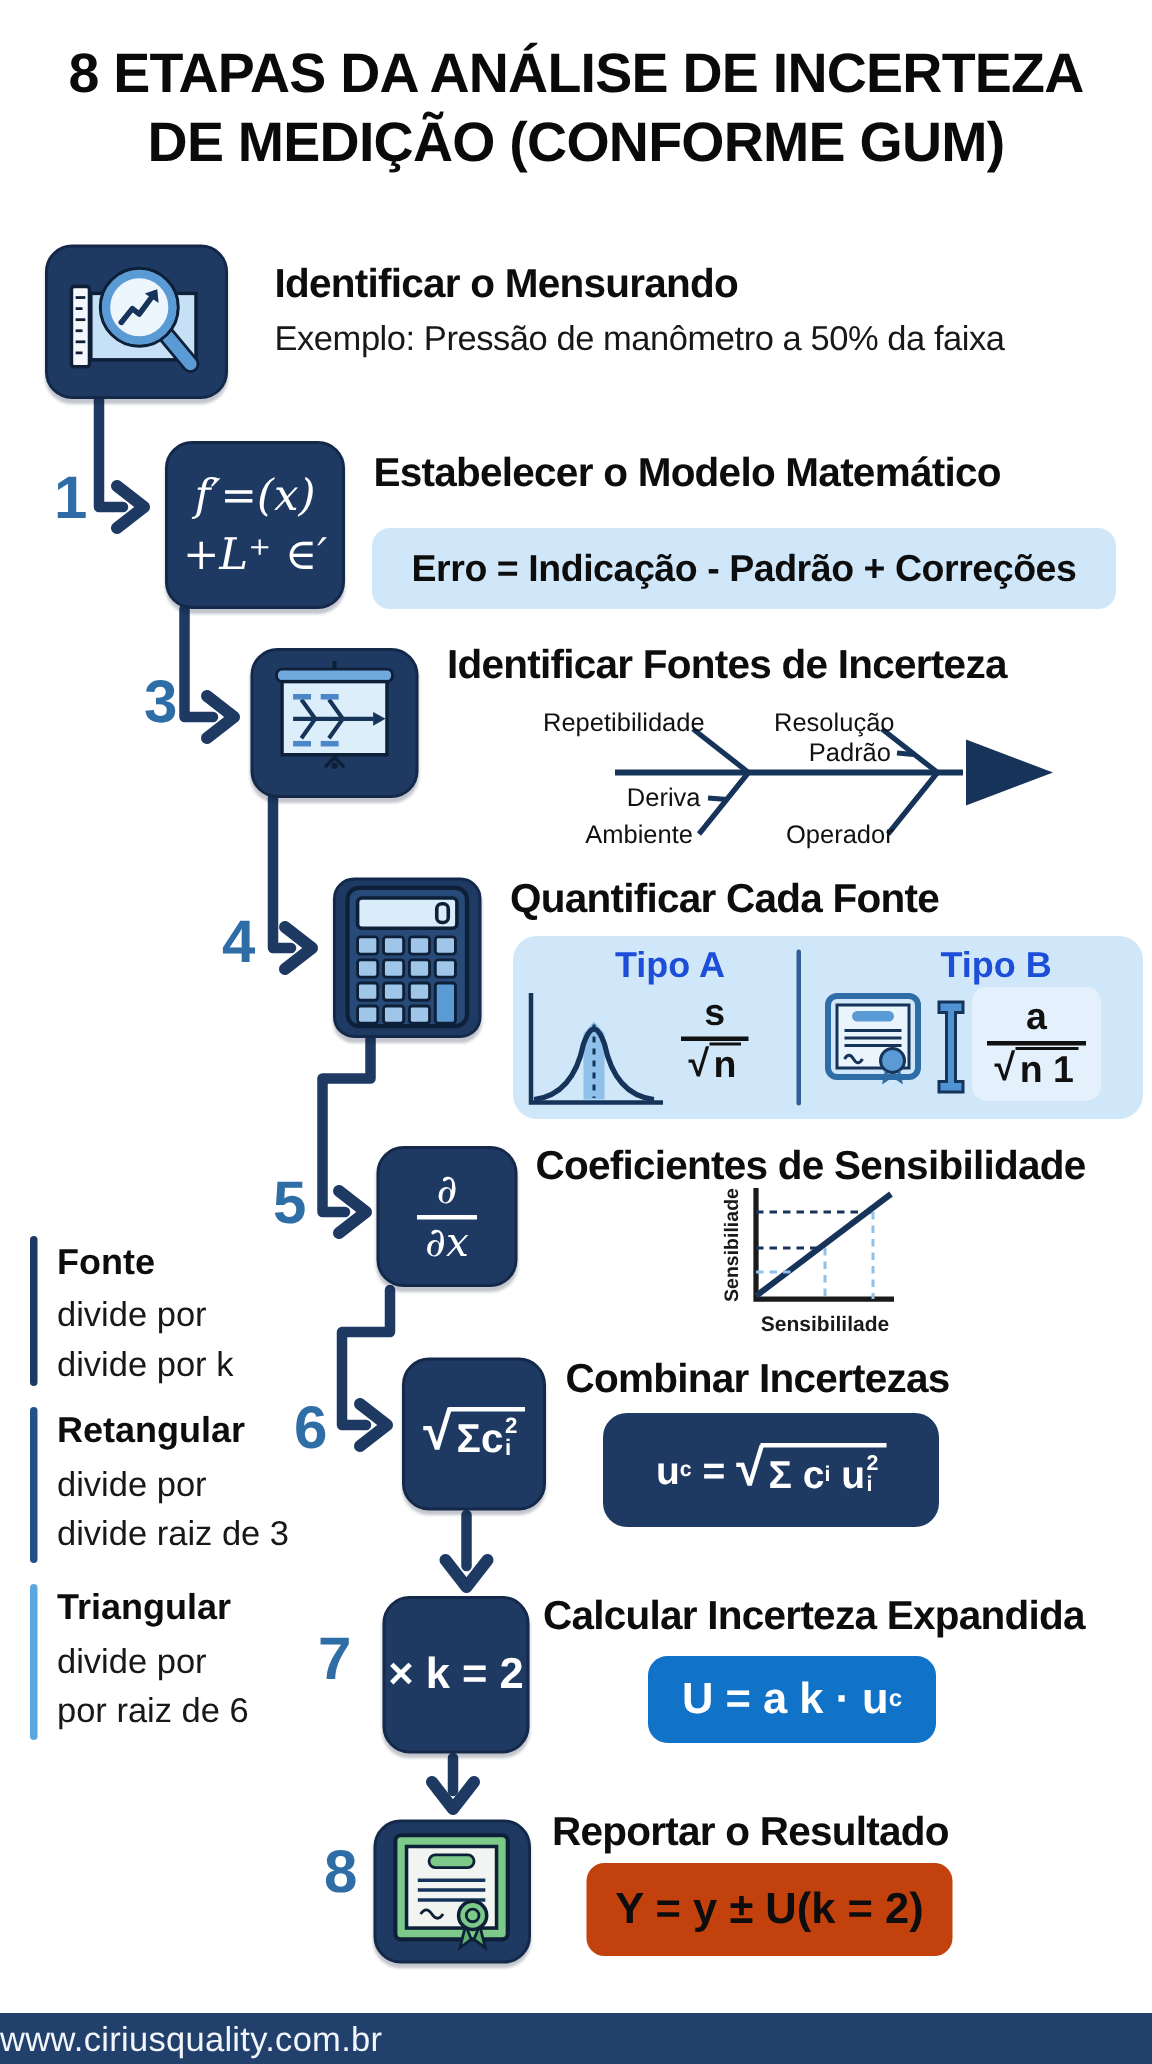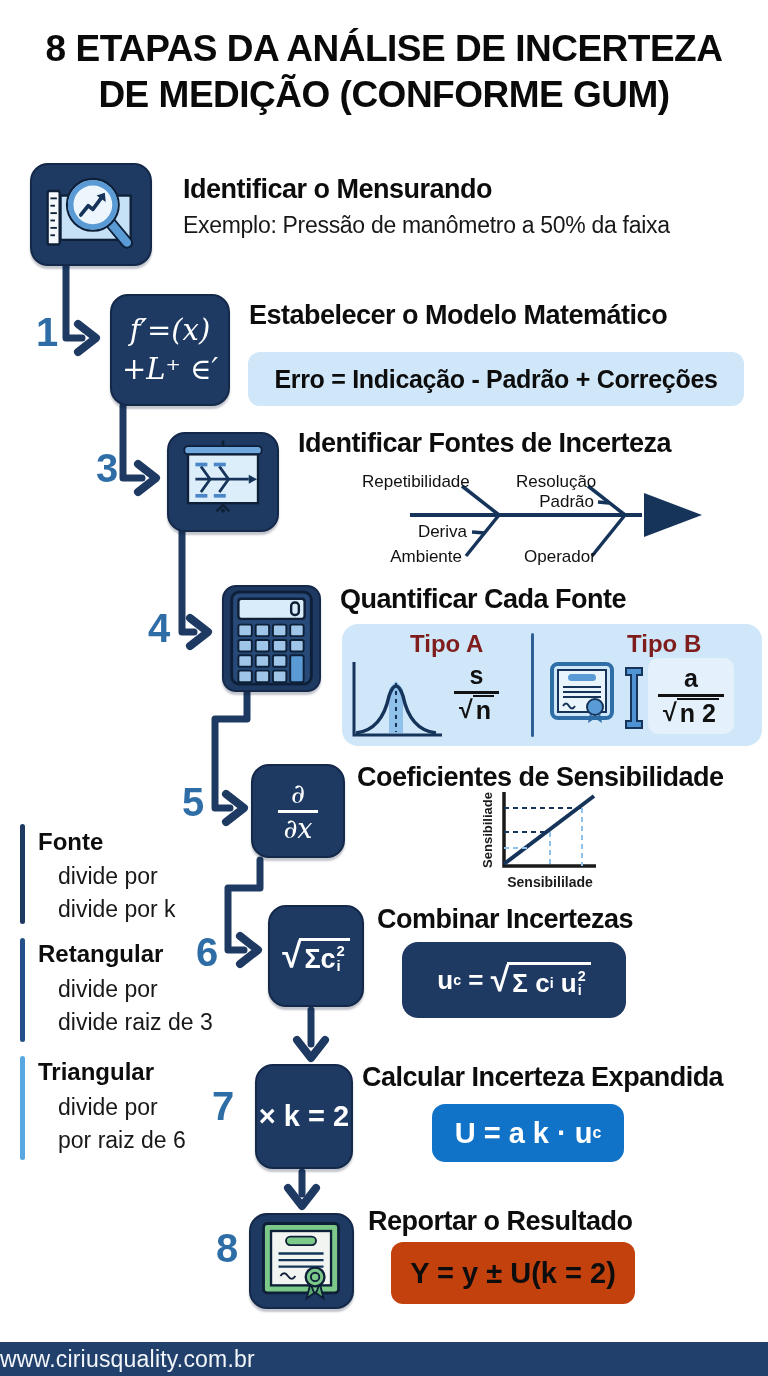--- a/index.html
+++ b/index.html
@@ -29,24 +29,24 @@
   .vfrac .den{border-top:3px solid currentColor;padding:1px 5px 0;}
   .vfrac .num{padding:0 5px 1px;}
   .ovl{border-top:2.5px solid currentColor;padding:0 3px;}
   .f-row{display:inline-flex;align-items:center;}
   .f-rad{font-size:1.3em;font-weight:bold;margin-right:-2px;transform:translateY(-1px);}
   .f-vinc{border-top:3px solid currentColor;padding:3px 5px 0;}
   .ss{display:inline-flex;flex-direction:column;align-items:flex-start;font-size:0.55em;
       line-height:1;vertical-align:-4px;margin-left:1px;}
   sub.smallsub{font-size:0.55em;vertical-align:-6px;line-height:1;}
   .panel4{background:#cfe7f8;border-radius:16px;}
-  .tipo-label{position:absolute;font-weight:bold;font-size:24px;color:#7f1d1d;}
+  .tipo-label{position:absolute;font-weight:bold;font-size:24px;color:#1d4ed8;}
   .note-bar{width:5px;border-radius:3px;}
   .note-title{font-weight:bold;font-size:24px;}
-  .note-line{font-size:23px;color:#181818;margin-left:20px;}
+  .note-line{font-size:23px;color:#181818;}
   .footer-bar{left:0;top:1342px;width:768px;height:34px;background:#21406b;display:flex;
               align-items:center;justify-content:flex-start;}
   .footer-text{color:#f2f5f9;font-size:23px;letter-spacing:0.2px;}
   .fracbg{background:#e4f1fc;border-radius:10px;display:flex;align-items:center;justify-content:center;}
   svg text{font-family:"Liberation Sans",sans-serif;}
 </style>
 </head>
 <body>
 
 <div id="page">
@@ -212,21 +212,21 @@
       <polygon points="52,53 54,63 48,59" fill="#2e6da6"></polygon>
     </svg>
     <svg class="abs" style="left:282px;top:42px;" width="20" height="64" viewBox="0 0 20 64">
       <path d="M2,2 h16 v7 h-5 v46 h5 v7 h-16 v-7 h5 v-46 h-5 z" fill="#4f93d2" stroke="#16345a" stroke-width="2"></path>
     </svg>
     <div class="abs fracbg" style="left:306px;top:34px;width:86px;height:76px;">
       <div class="vfrac" style="font-size:25px;font-weight:bold;color:#111;">
         <span class="num">a</span>
         <span class="den f-row">
             <span>√</span>
-            <span class="ovl">n 2</span>
+            <span class="ovl">n 1</span>
           </span>
       </div>
     </div>
   </div>
 
   <div class="abs step-num" style="left:182px;top:782px;">5</div>
   <div class="abs icon-tile" style="left:251px;top:764px;width:94px;height:94px;">
     <div class="vfrac serifmath" style="font-size:27px;color:#fff;">
       <span class="num">∂</span>
       <span class="den">∂x</span>

